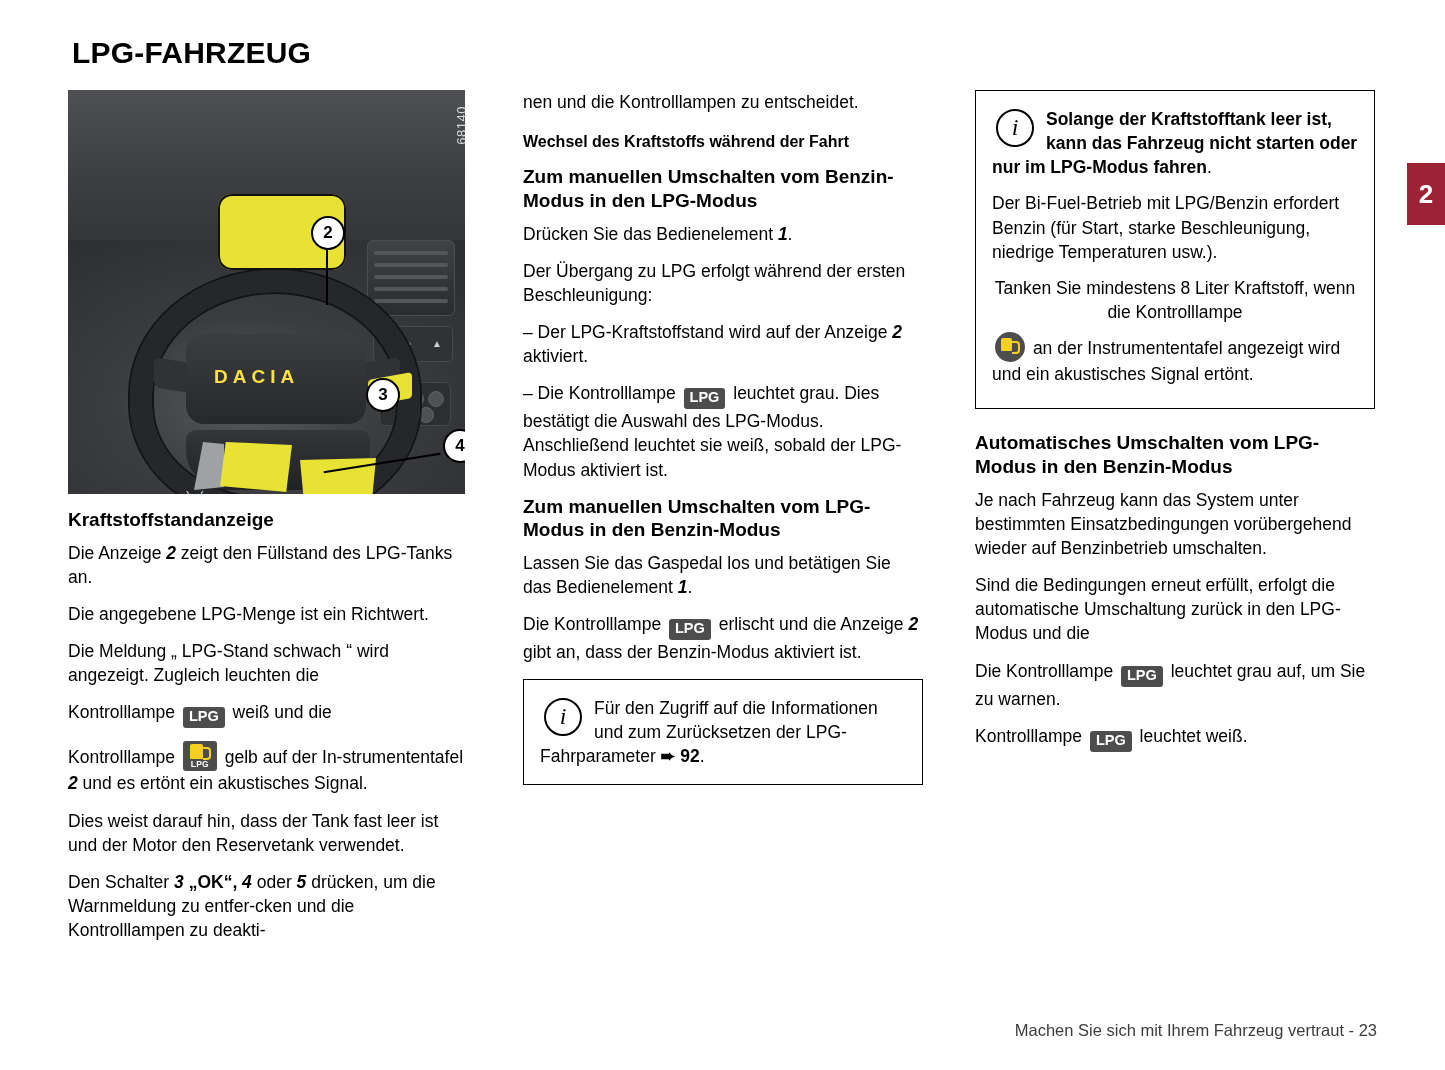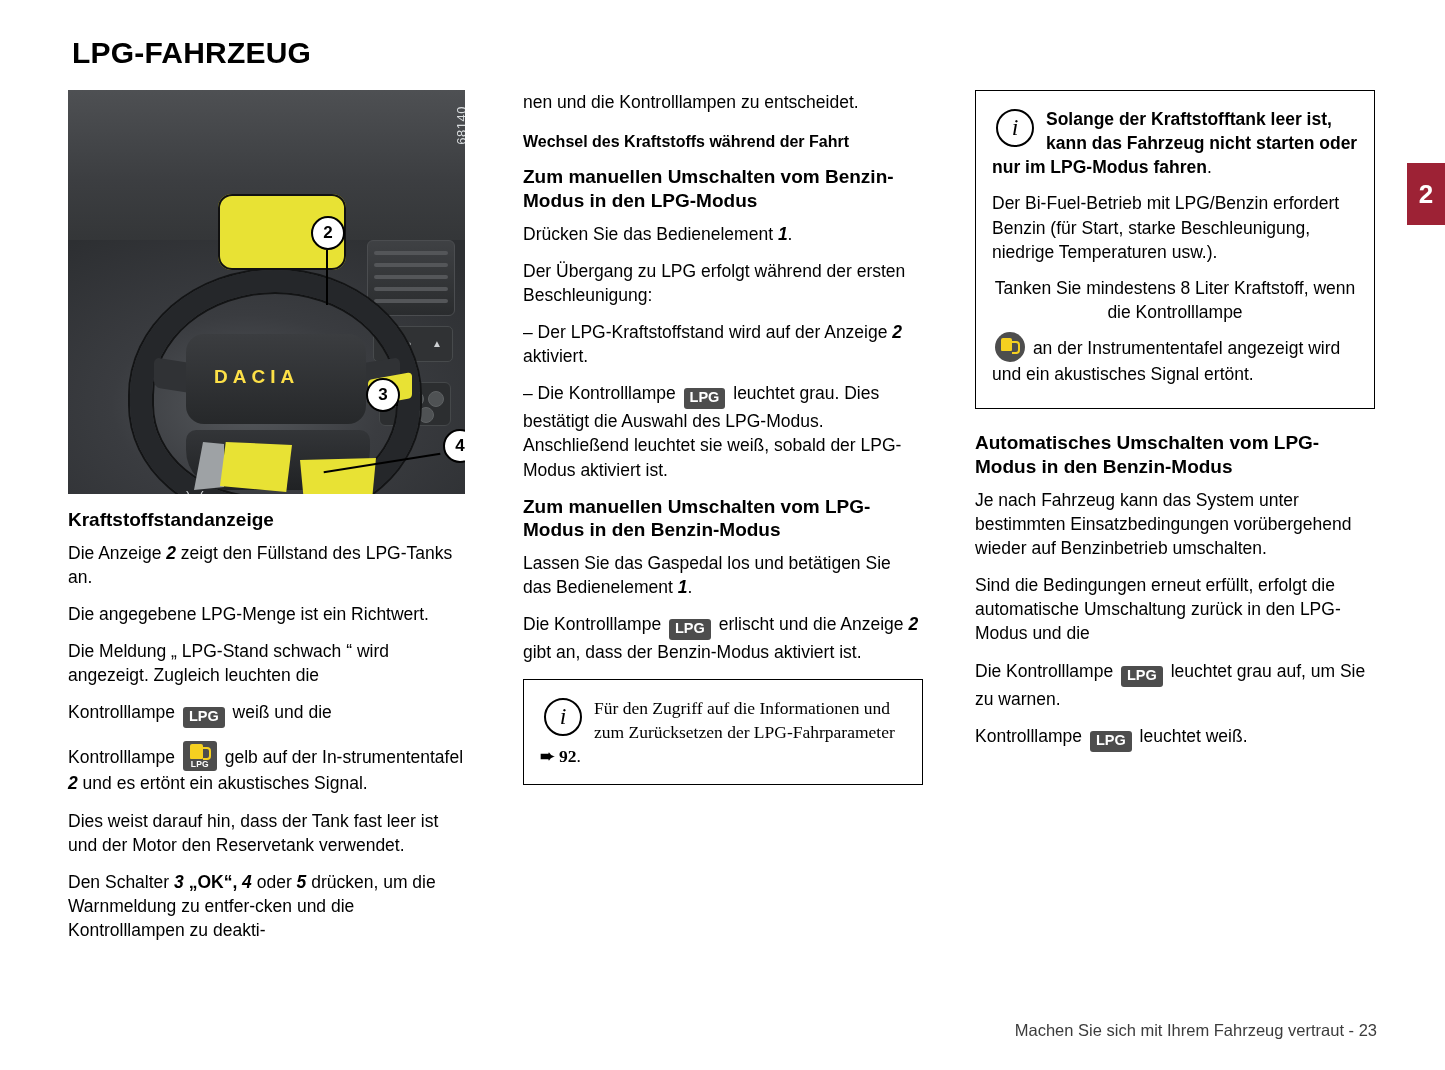--- a/index.html
+++ b/index.html
@@ -427,21 +427,21 @@
     <p>
       <span>Lassen Sie das Gaspedal los und betätigen Sie das Bedienelement </span><i>1</i><span>.</span>
     </p>
 
     <p>
       <span>Die Kontrolllampe </span><span class="badge-lpg">LPG</span><span> erlischt und die Anzeige </span><i>2</i><span> gibt an, dass der Benzin-Modus aktiviert ist.</span>
     </p>
 
     <div class="infobox" style="margin-top:14px;">
       <span class="info-icon">i</span>
-      <p style="margin-bottom:6px;font-family:Liberation Serif, serif;">
+      <p style="margin-bottom:6px;">
         <span>Für den Zugriff auf die Informationen und zum Zurücksetzen der LPG-Fahrparameter </span><span class="arrow">➨</span> <b>92</b><span>.</span>
       </p>
     </div>
   </div>
 
   <div class="col col3">
 
     <div class="infobox">
       <span class="info-icon">i</span>
       <p>

